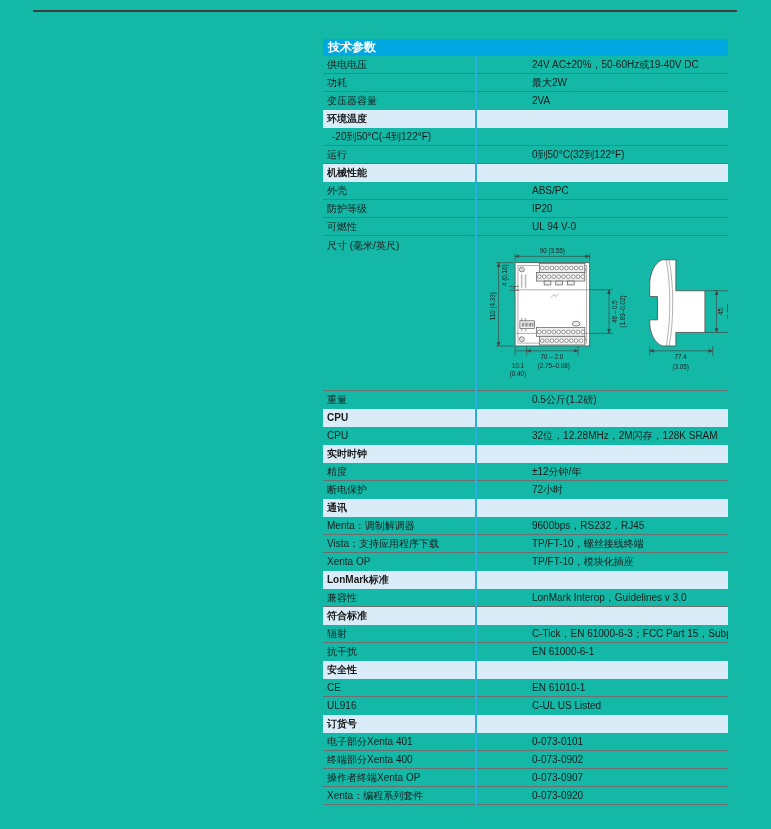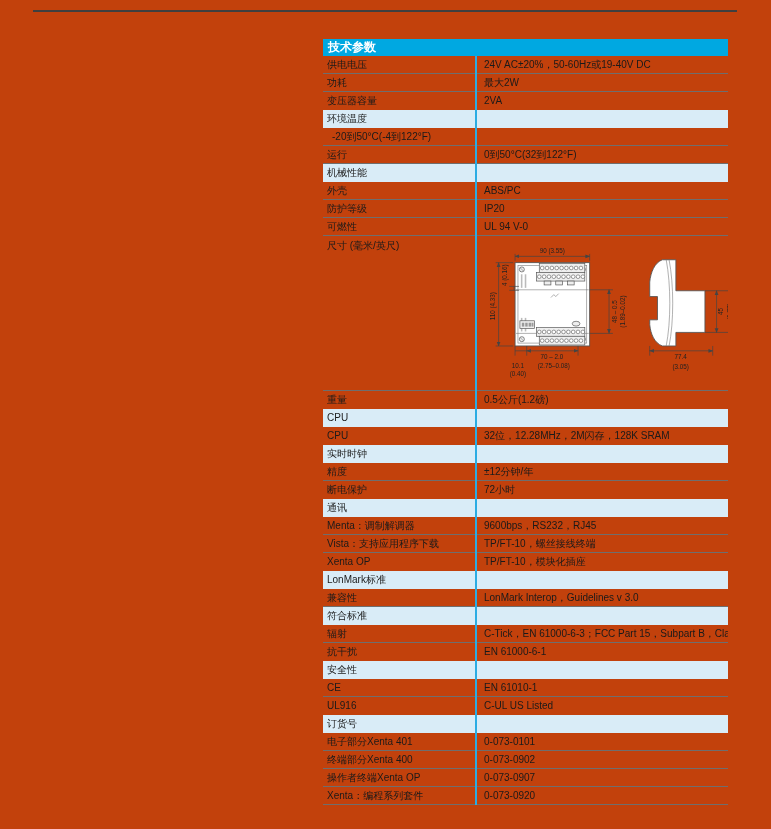--- a/index.html
+++ b/index.html
@@ -1,26 +1,26 @@
 <!DOCTYPE html>
 <html><head>
 <meta charset="utf-8">
 <style>
   html,body{margin:0;padding:0;background:#fff;}
   body{font-family:"Liberation Sans","DejaVu Sans",sans-serif;color:#1a1a1a;}
-  #page{position:relative;width:771px;height:829px;background:#c2410c;overflow:hidden;}
+  #page{position:relative;width:771px;height:829px;background:#14b8a6;overflow:hidden;}
   #top-rule{position:absolute;left:33px;top:10px;width:704px;height:2px;background:#3f3f3f;}
   #spec-table{position:absolute;left:323px;top:39px;width:405px;}
   .thead{height:17px;line-height:17px;background:#00A8E1;color:#fff;font-weight:bold;
          font-size:12px;padding-left:5px;box-sizing:border-box;}
   .tbody{position:relative;}
   .row{display:flex;height:18px;box-sizing:border-box;font-size:10px;line-height:17px;}
-  .row.data{border-bottom:1px solid #6e6e6e;}
+  .row.data{border-bottom:1px solid #6e6e6e;gap:48px;}
   .row.pre-section{border-bottom:none;}
-  .row.section{background:#D9ECF7;}
+  .row.section{background:#D9ECF7;font-weight:bold;}
   .row.diagram{height:155px;border-bottom:1px solid #6e6e6e;}
   .cell{box-sizing:border-box;overflow:hidden;white-space:nowrap;}
   .cell.label{width:152px;padding-left:4px;flex:none;}
   .cell.value{flex:1;padding-left:9px;}
   .row.section .cell.label{width:100%;}
   .row.diagram .cell{line-height:12px;padding-top:4px;}
   .vsep{position:absolute;left:152px;top:17px;bottom:0;width:2px;background:#2BACE3;z-index:2;}
   .diagram-cell svg{display:block;margin:6px 0 0 2px;}
   .dim{stroke:#444;stroke-width:0.7;fill:none;}
   .thin{stroke:#777;stroke-width:0.6;fill:none;}

